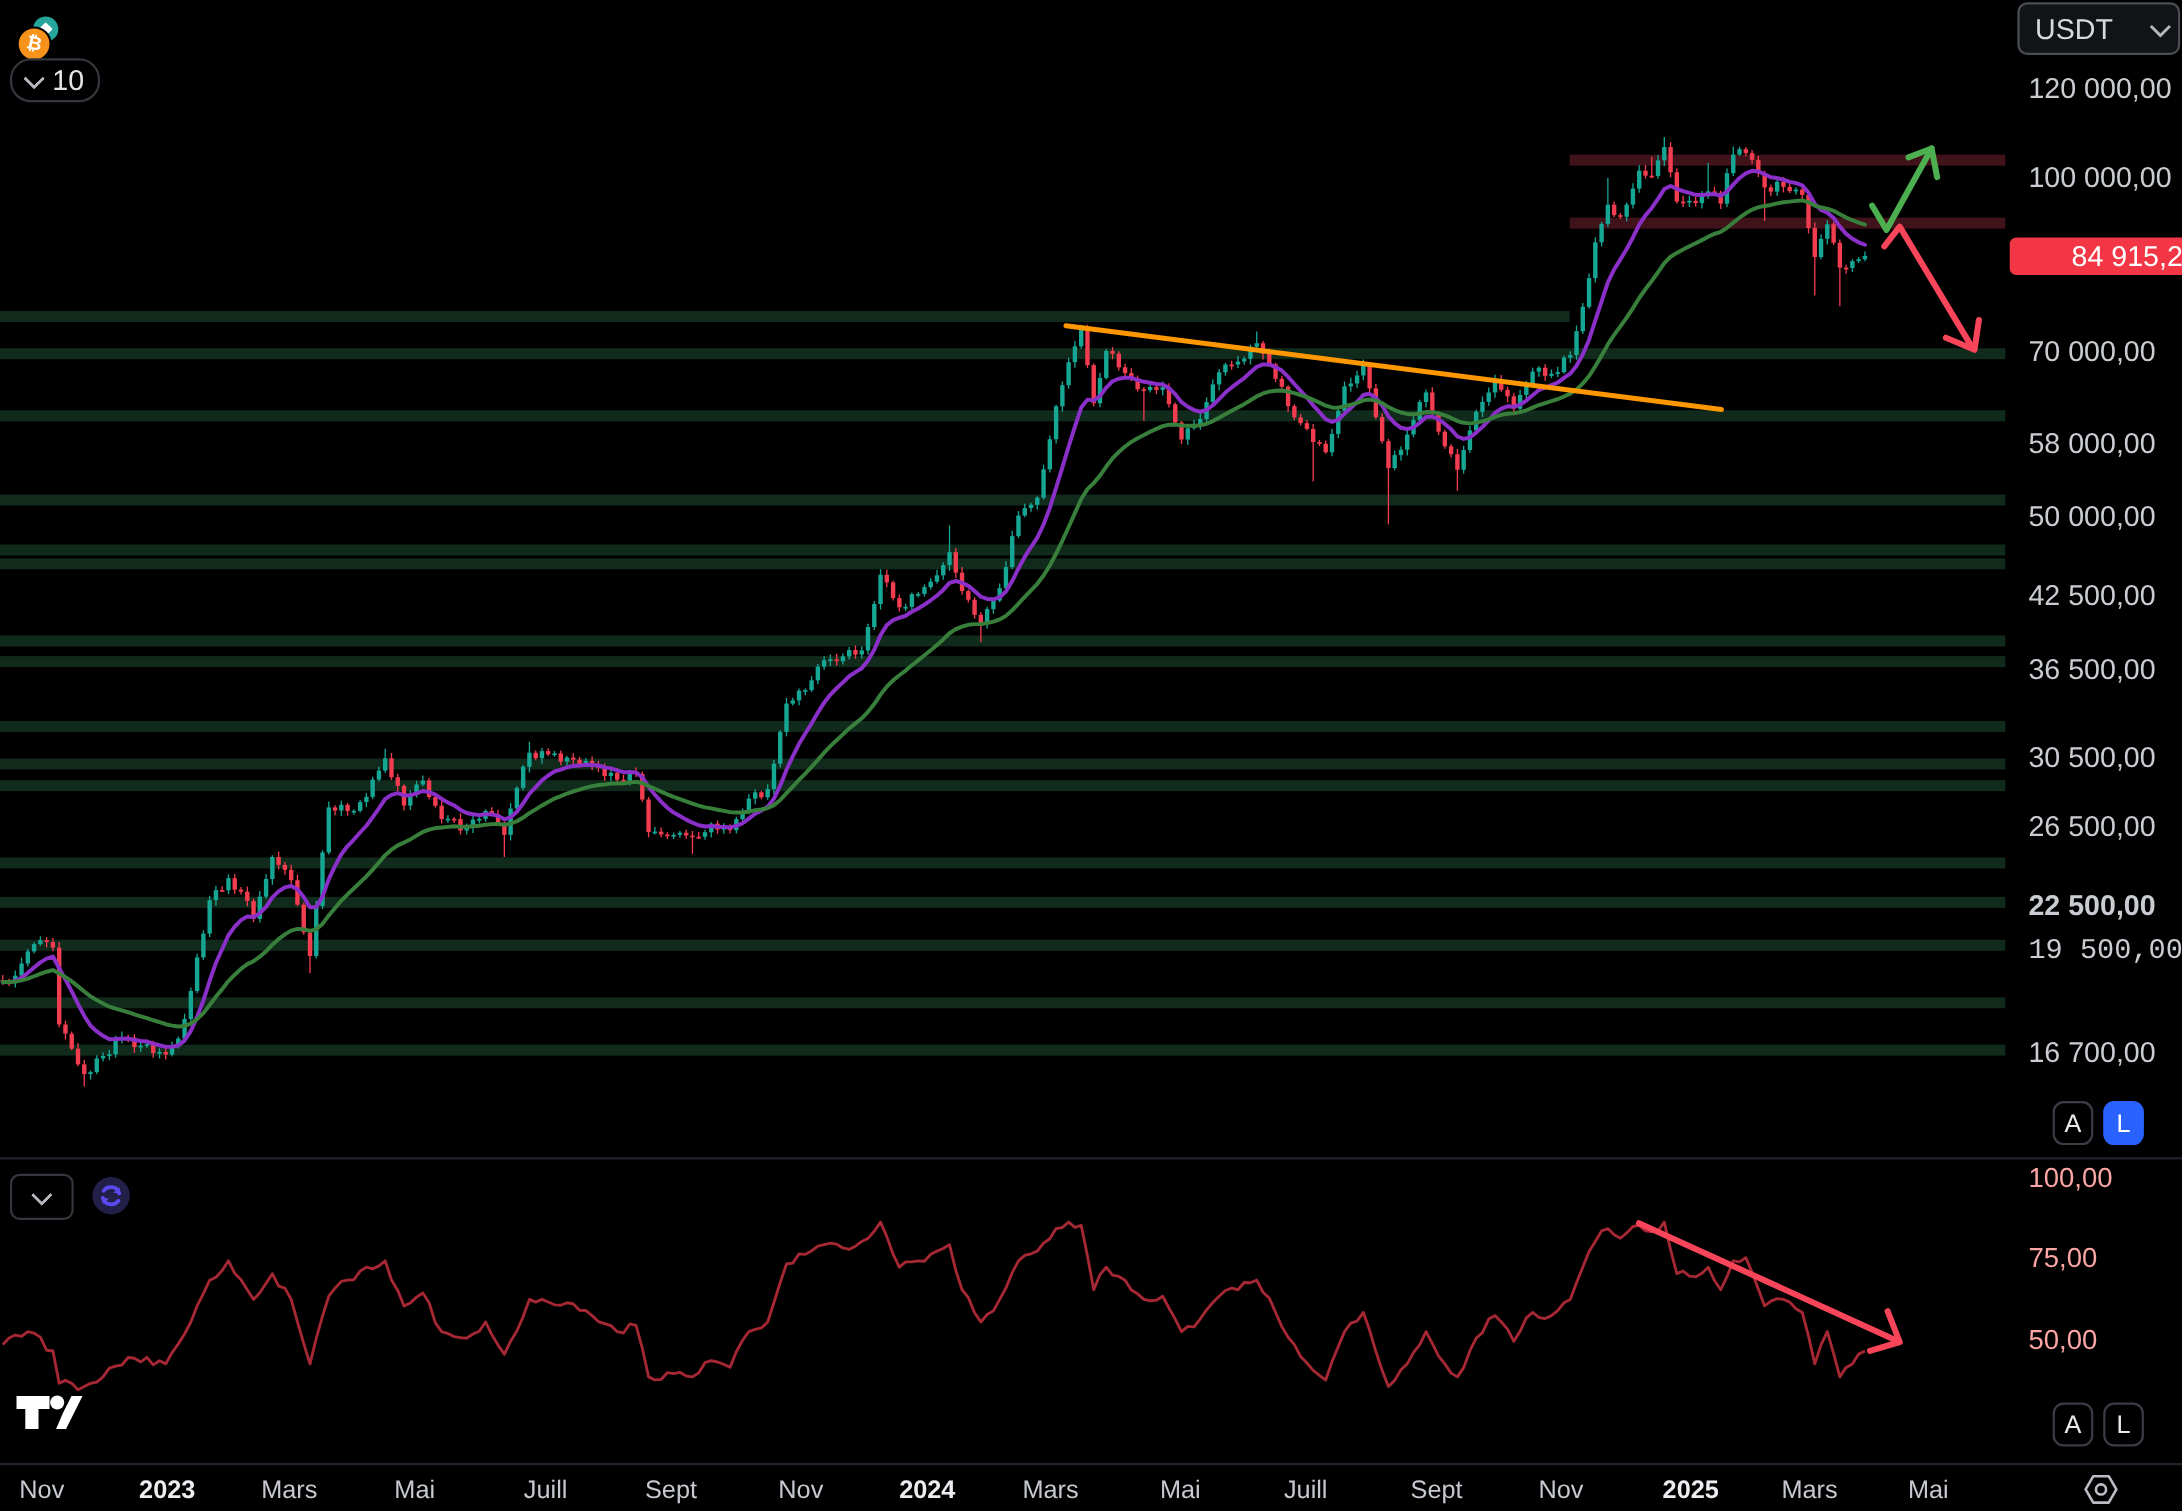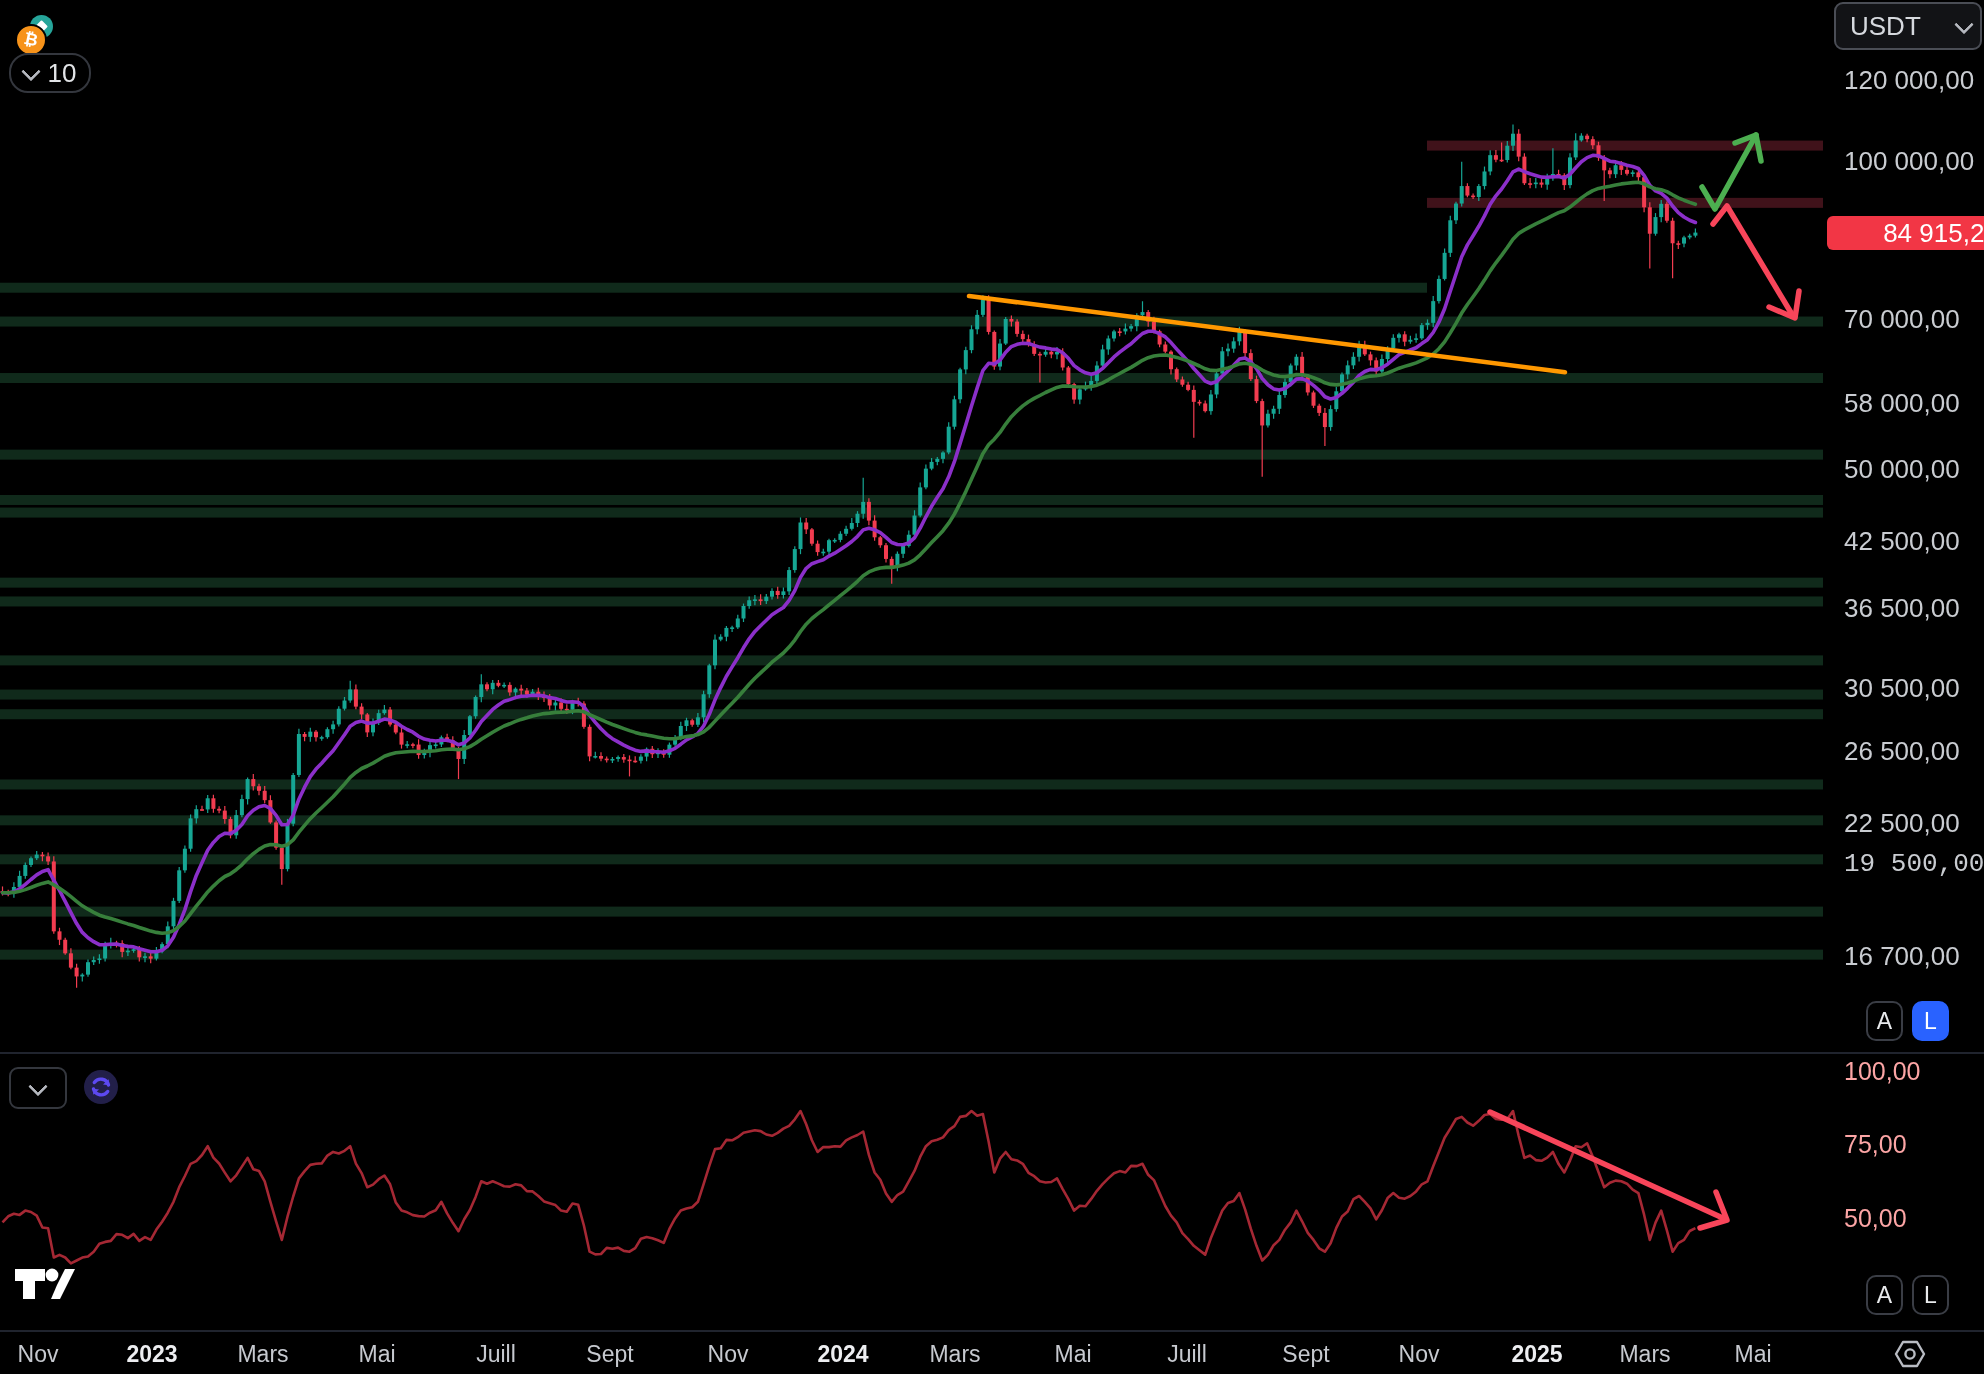--- a/index.html
+++ b/index.html
@@ -713,21 +713,21 @@
   <div id="price-axis">
       <div class="price-label" style="top: 65.0492px;">120 000,00</div>
       <div class="price-label" style="top: 146px;">100 000,00</div>
       <div class="price-label" style="top: 304.364px;">70 000,00</div>
       <div class="price-label" style="top: 387.859px; text-align: right;">58 000,00</div>
       <div class="price-label" style="top: 453.757px;">50 000,00</div>
       <div class="price-label" style="top: 525.916px;">42 500,00</div>
       <div class="price-label" style="top: 593.489px;">36 500,00</div>
       <div class="price-label" style="top: 673.225px;">30 500,00</div>
       <div class="price-label" style="top: 735.643px;">26 500,00</div>
-      <div class="price-label" style="top: 808.295px;">22 500,00</div>
+      <div class="price-label" style="top: 808.295px; font-weight: bold;">22 500,00</div>
       <div class="price-label" style="top: 849px; font-family: Liberation Mono, monospace;">19 500,00</div>
       <div class="price-label" style="top: 940.654px;">16 700,00</div>
     </div>
   <div id="rsi-axis">
       <div class="rsi-label" style="top: 1057px;">100,00</div>
       <div class="rsi-label" style="top: 1130.25px;">75,00</div>
       <div class="rsi-label" style="top: 1203.5px;">50,00</div>
     </div>
   <div id="time-axis">
       <div class="time-label" style="left: 38px;">Nov</div>

